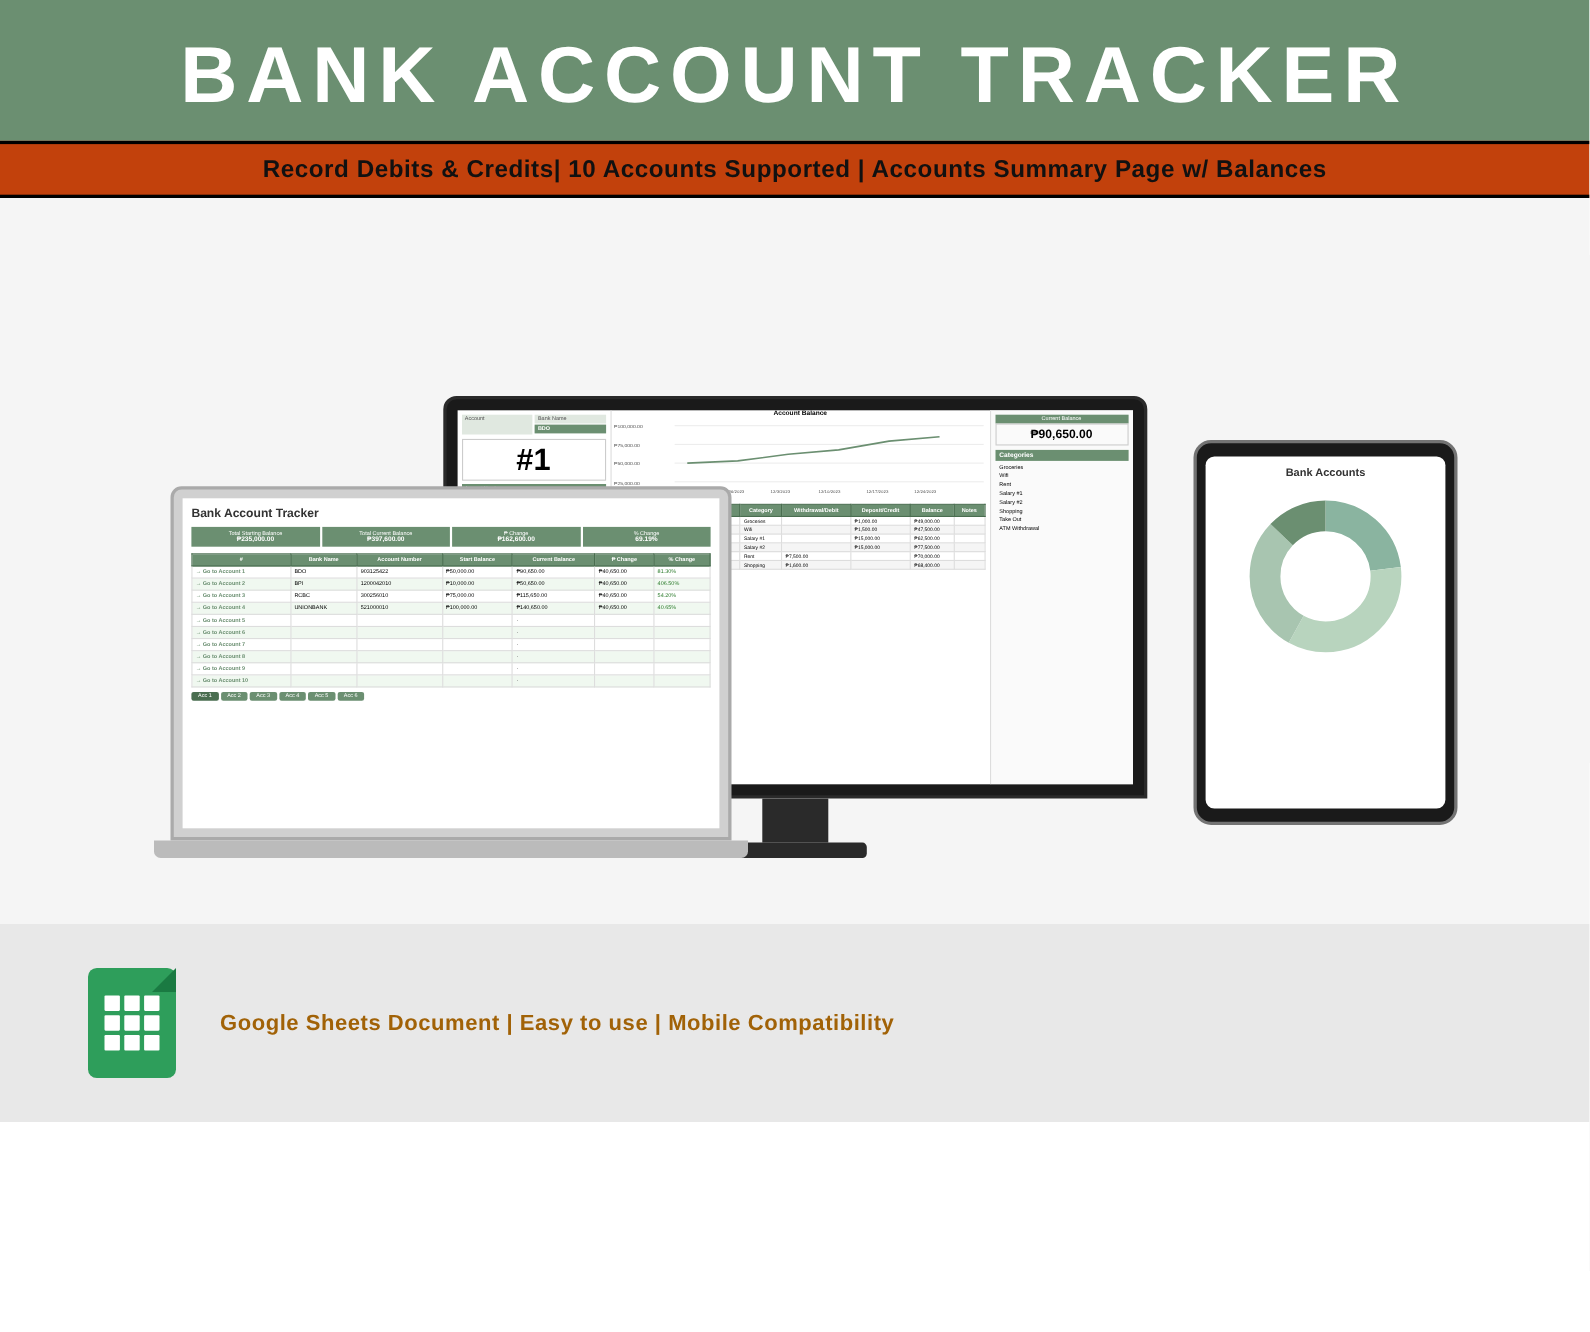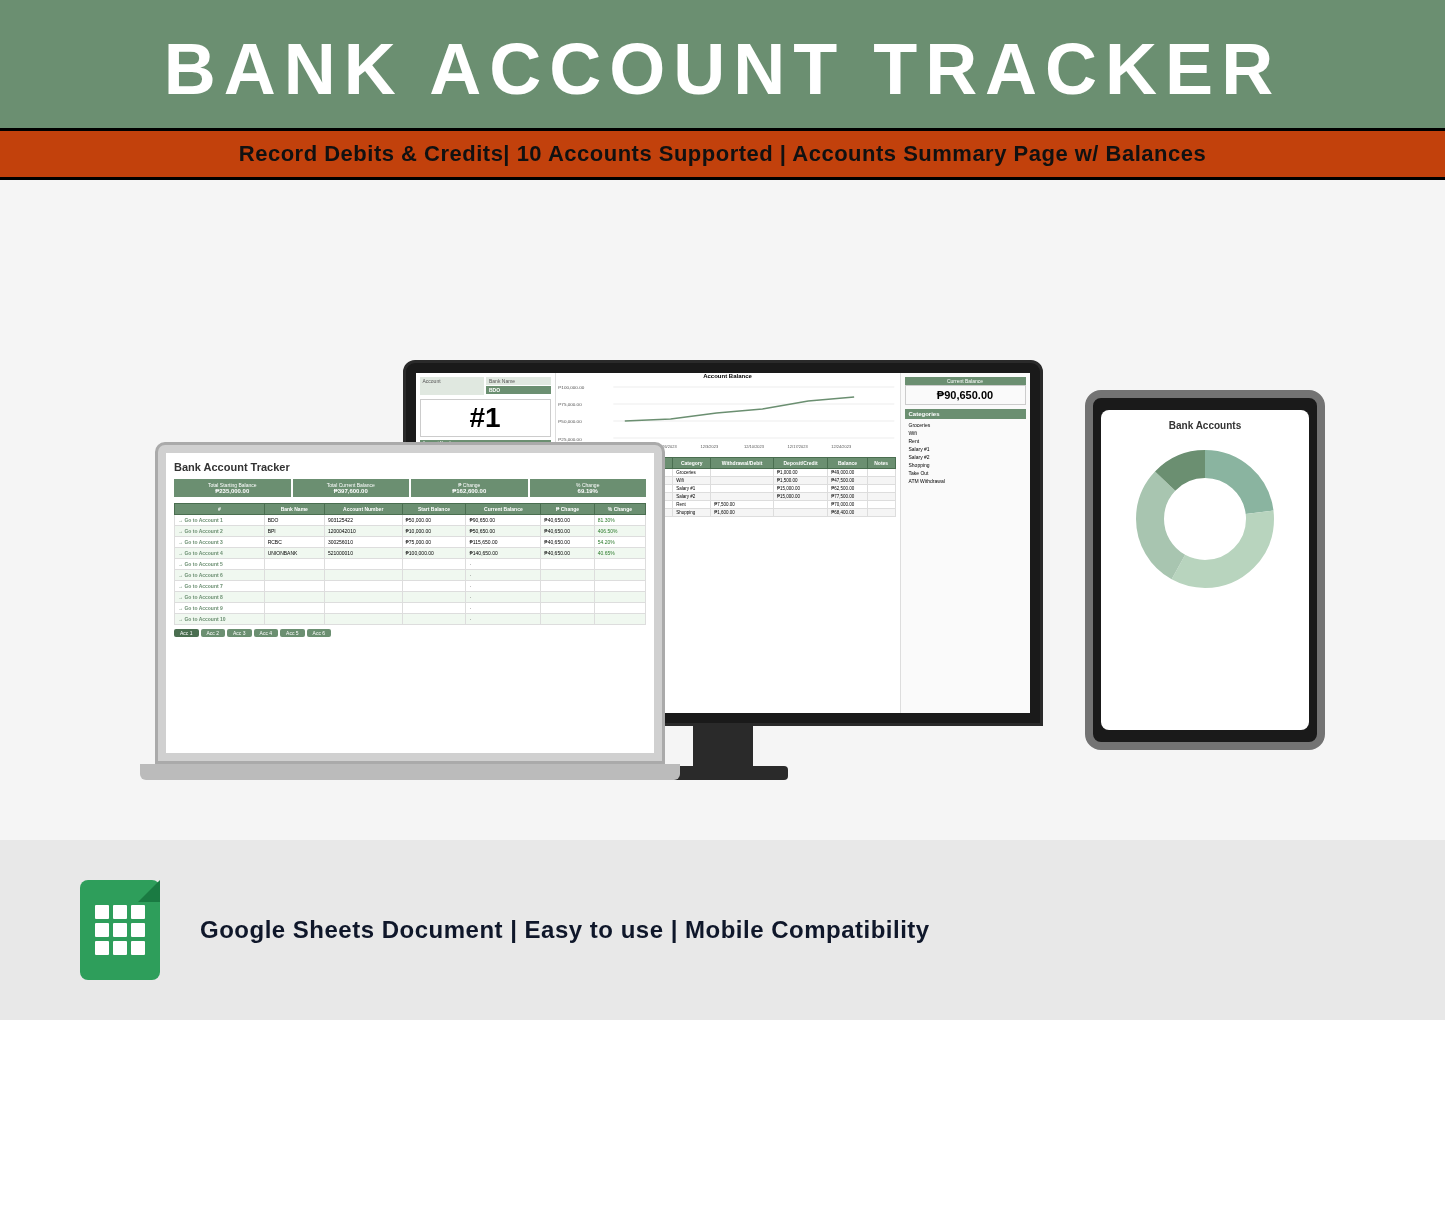--- a/index.html
+++ b/index.html
@@ -134,21 +134,21 @@
       position: absolute;
       right: 60px;
       bottom: 30px;
       z-index: 3;
     }
     .tablet-body {
       width: 240px;
       background: #1a1a1a;
       border-radius: 16px;
       padding: 12px 8px;
-      border: 8px solid #737373;
+      border: 3px solid #737373;
     }
     .tablet-screen {
       background: #ffffff;
       width: 100%;
       height: 320px;
       border-radius: 8px;
       overflow: hidden;
       display: flex;
       flex-direction: column;
       align-items: center;
@@ -285,23 +285,23 @@
       gap: 4px;
       padding: 16px;
     }
     .sheets-cell {
       width: 14px;
       height: 14px;
       background: white;
       border-radius: 1px;
     }
     .footer-text {
-      font-size: 24px;
+      font-size: 20px;
       font-weight: 800;
-      color: #0f172a;
+      color: #a16207;
       letter-spacing: 0.5px;
     }
 
     
     .monitor-inner {
       display: grid;
       grid-template-columns: 140px 1fr 130px;
       height: 100%;
       gap: 0;
     }

